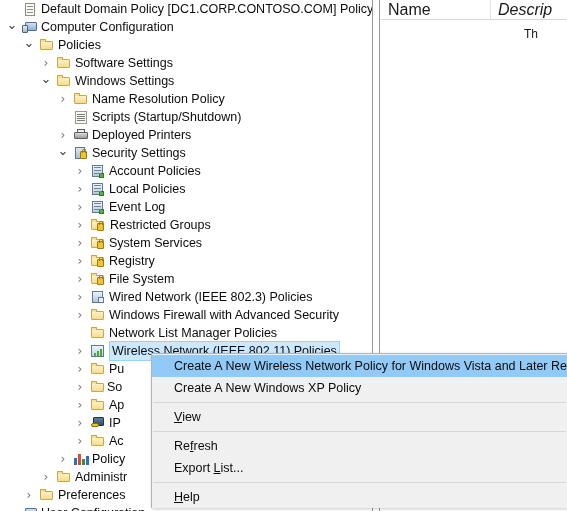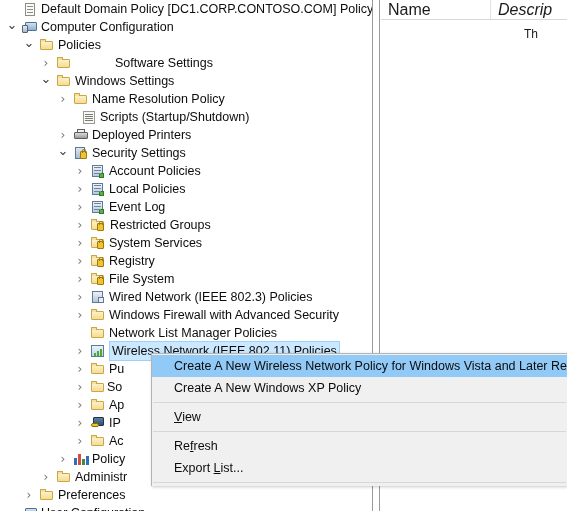--- a/index.html
+++ b/index.html
@@ -411,33 +411,33 @@
           <span class="lbl" style="left: 41px;">Computer Configuration</span>
         </div>
         <div class="tree-row" style="top: 36px; position: absolute; left: 0px; width: 372px;">
           <span class="expander open" style="left: 21px; font-size: 13px; line-height: 13px;">⌄</span>
           <span class="ic ic-folder ico" style="position: absolute; left: 39px; top: 2px;"></span>
           <span class="lbl" style="left: 58px;">Policies</span>
         </div>
         <div class="tree-row" style="top: 54px; position: absolute; left: 0px; width: 372px;">
           <span class="expander" style="left: 38px; font-size: 12px;">›</span>
           <span class="ic ic-folder ico" style="position: absolute; left: 56px; top: 2px;"></span>
-          <span class="lbl" style="left: 75px; margin-left: 40px;">Software Settings</span>
+          <span class="lbl" style="left: 75px;">Software Settings</span>
         </div>
         <div class="tree-row" style="top: 72px; position: absolute; left: 0px; width: 372px;">
           <span class="expander open" style="left: 38px; font-size: 13px; line-height: 13px;">⌄</span>
           <span class="ic ic-folder ico" style="position: absolute; left: 56px; top: 2px;"></span>
           <span class="lbl" style="left: 75px;">Windows Settings</span>
         </div>
         <div class="tree-row" style="top: 90px; position: absolute; left: 0px; width: 372px;">
           <span class="expander" style="left: 55px; font-size: 12px;">›</span>
           <span class="ic ic-folder ico" style="position: absolute; left: 73px; top: 2px;"></span>
           <span class="lbl" style="left: 92px;">Name Resolution Policy</span>
         </div>
-        <div class="tree-row" style="top: 108px; position: absolute; left: 8px; width: 372px;">
+        <div class="tree-row" style="top: 108px; position: absolute; left: 0px; width: 372px;">
           <span class="ic ic-script ico" style="position: absolute; left: 73px; top: 2px;"></span>
           <span class="lbl" style="left: 92px;">Scripts (Startup/Shutdown)</span>
         </div>
         <div class="tree-row" style="top: 126px; position: absolute; left: 0px; width: 372px;">
           <span class="expander" style="left: 55px; font-size: 12px;">›</span>
           <span class="ic ic-printer ico" style="position: absolute; left: 73px; top: 2px;"></span>
           <span class="lbl" style="left: 92px;">Deployed Printers</span>
         </div>
         <div class="tree-row" style="top: 144px; position: absolute; left: 0px; width: 372px;">
           <span class="expander open" style="left: 55px; font-size: 13px; line-height: 13px;">⌄</span>
@@ -585,15 +585,16 @@
 
   <div id="context-menu">
       <div class="mi highlight"><span>Create A New Wireless Network Policy for Windows Vista and Later Releases</span></div>
       <div class="mi"><span>Create A New Windows XP Policy</span></div>
       <div class="sep"></div>
       <div class="mi"><span><u>V</u>iew</span></div>
       <div class="sep"></div>
       <div class="mi"><span>Re<u>f</u>resh</span></div>
       <div class="mi"><span>Export <u>L</u>ist...</span></div>
       <div class="sep"></div>
+      <div class="mi"><span><u>H</u>elp</span></div>
     </div>
 
 </div>
 
 </body></html>

